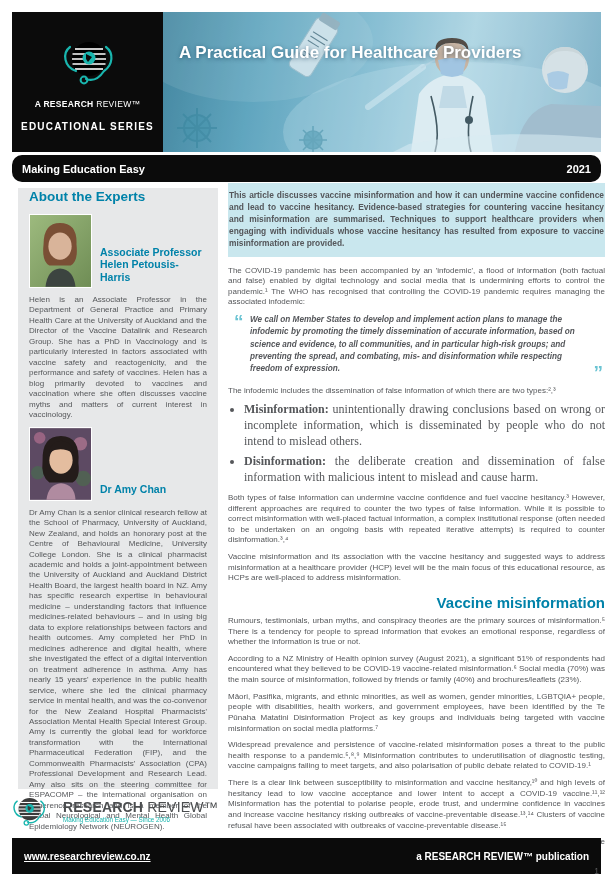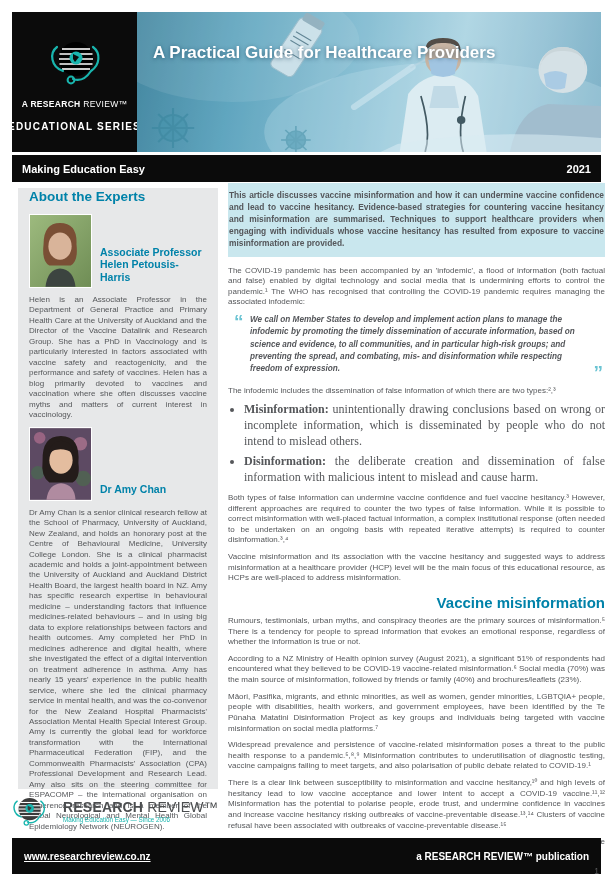--- a/index.html
+++ b/index.html
@@ -2,38 +2,38 @@
 <html><head>
 <meta charset="utf-8">
 <style>
   * { box-sizing: border-box; margin: 0; padding: 0; }
   html,body { background:#ffffff; }
   body { font-family: "Liberation Sans", sans-serif; }
   .page { position:relative; width:613px; height:877px; background:#fff; overflow:hidden; }
 
   
   .header { position:absolute; top:12px; left:12px; right:12px; height:140px; display:flex; }
-  .logo-panel { width:125px; background:#0b0b0b; color:#fff; display:flex; flex-direction:column; align-items:center; justify-content:center; flex:none; }
+  .logo-panel { width:151px; background:#0b0b0b; color:#fff; display:flex; flex-direction:column; align-items:center; justify-content:center; flex:none; }
   .logo-panel svg { margin-bottom:8px; }
   .logo-line1 { font-size:8.5px; letter-spacing:.3px; white-space:nowrap; }
   .logo-line1 .b { font-weight:bold; }
   .logo-line2 { font-size:10px; font-weight:bold; letter-spacing:1.2px; margin-top:12px; white-space:nowrap; }
 
   .hero { flex:1; position:relative; overflow:hidden;
           background: linear-gradient(100deg,#3d7f99 0%, #5ea3bd 22%, #8fc2d6 48%, #bcdce8 68%, #9fc6d8 85%, #7fb0c6 100%); }
   .hero-scene { position:absolute; inset:0; width:100%; height:100%; }
   .hero-text { position:absolute; left:16px; top:20px; z-index:3; color:#fff; }
   .hero-title { font-size:29px; font-weight:bold; line-height:1.03; letter-spacing:-0.4px;
                 text-shadow:0 1px 5px rgba(8,48,76,.55); }
   .hero-subtitle { font-size:17px; font-weight:bold; margin-top:11px; text-shadow:0 1px 4px rgba(8,48,76,.55); }
 
   
   .topbar { position:absolute; top:155px; left:12px; right:12px; height:27px; background:#0b0b0b; color:#fff;
             display:flex; justify-content:space-between; align-items:center; padding:12px 10px;
-            font-weight:bold; font-size:11px; }
+            font-weight:bold; font-size:11px;border-radius:10px; }
 
   
   .sidebar { position:absolute; left:18px; top:188px; width:200px; height:601px; background:#e7e8e9; padding:1px 11px; }
   .sidebar-heading { color:#0082a9; font-size:13.5px; font-weight:bold; margin-bottom:10px; }
   .expert-row { display:flex; gap:8px; align-items:flex-end; margin-bottom:7px; margin-top:4px; }
   .expert-photo { width:63px; height:74px; flex:none; border:1px solid #fff; }
   .expert-photo svg { display:block; width:100%; height:100%; }
   .expert-name { color:#0082a9; font-weight:bold; font-size:10.5px; line-height:1.18; padding-bottom:5px; }
   .bio { font-size:8px; line-height:1.31; color:#55575a; text-align:justify; margin-bottom:6px; }
 

